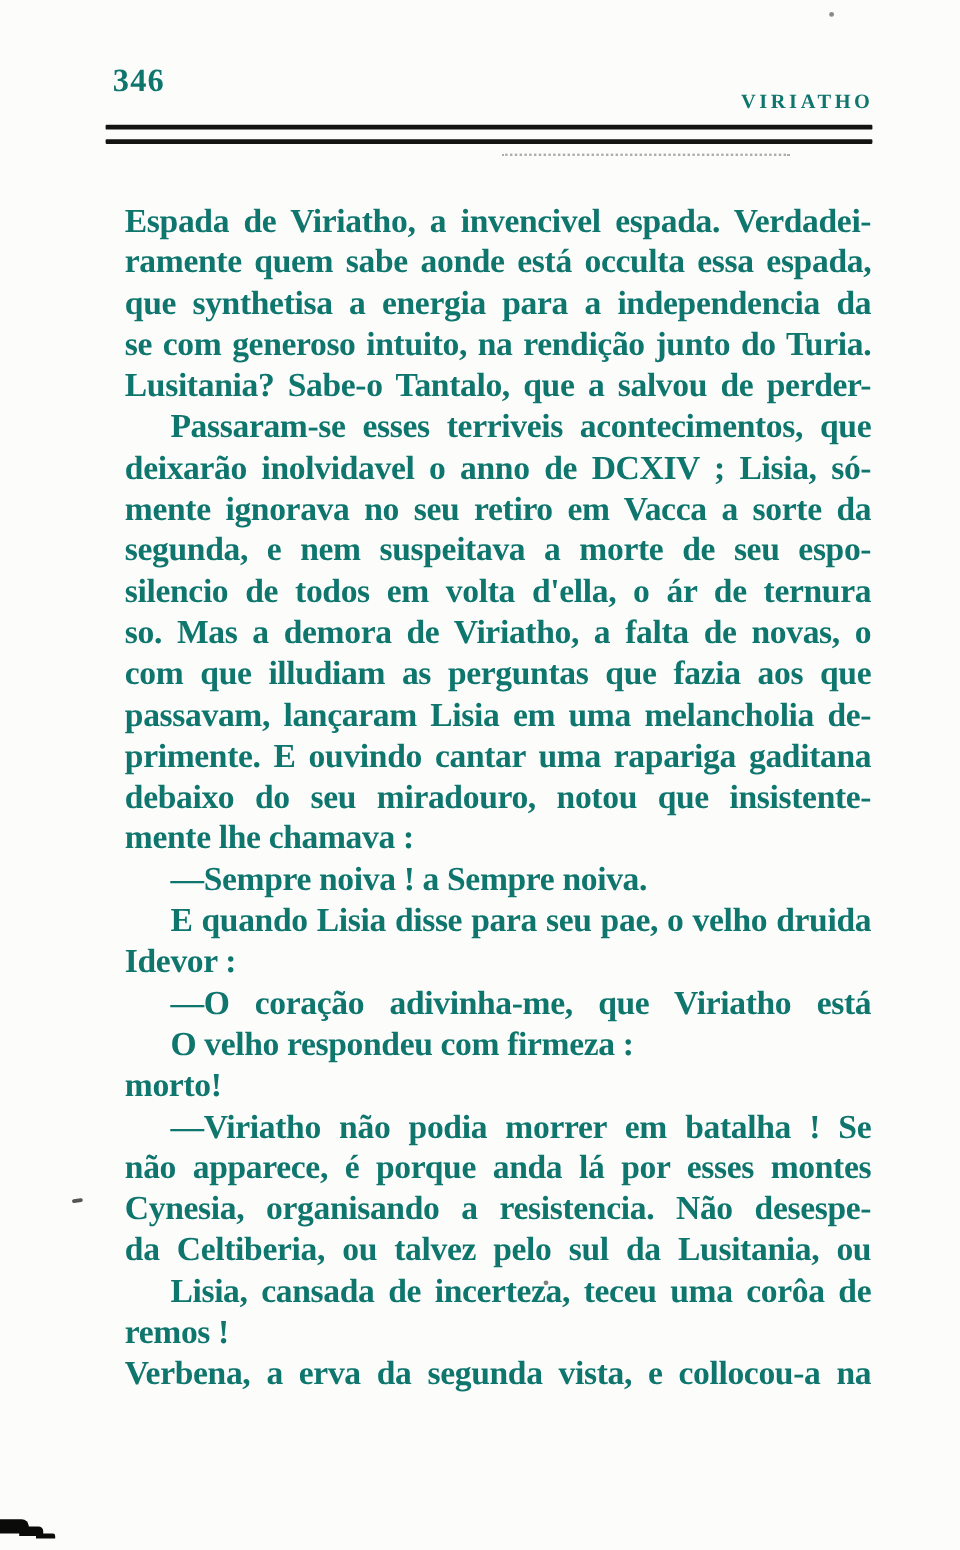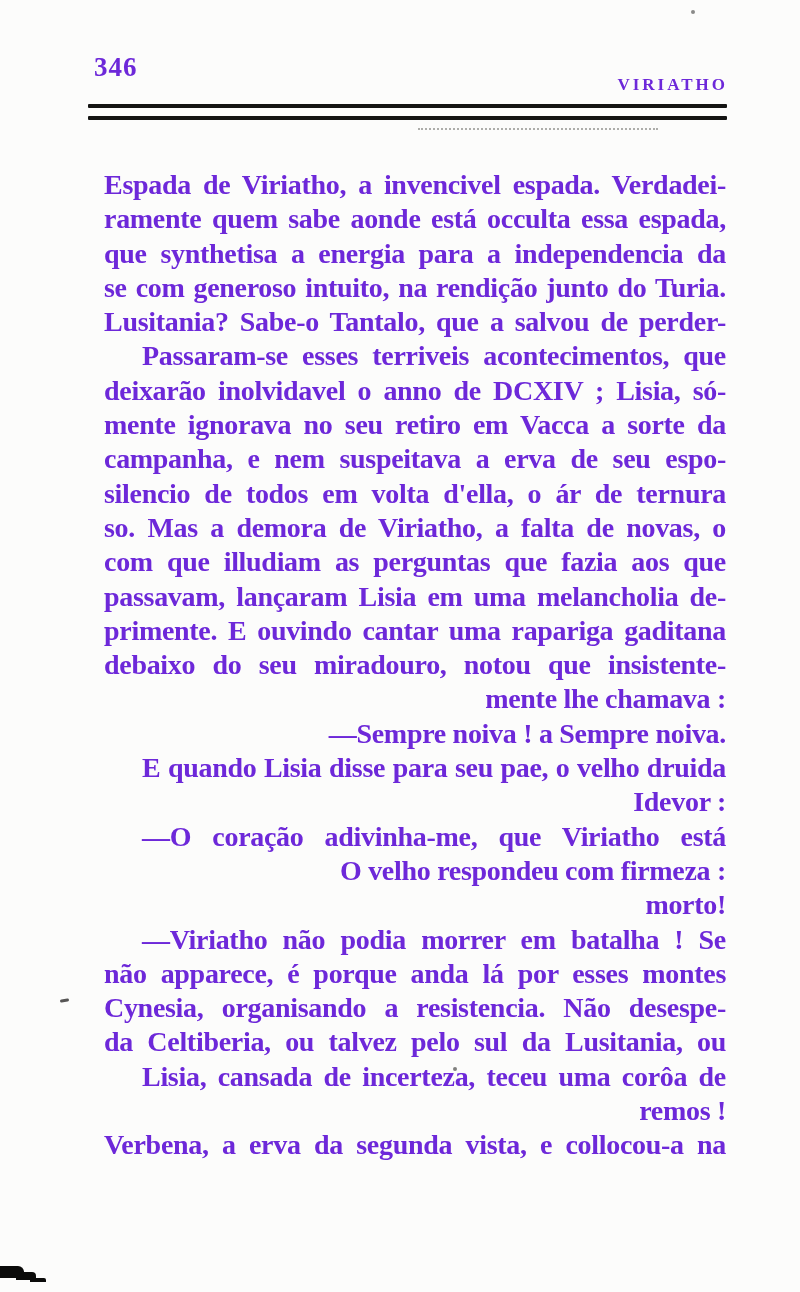--- a/index.html
+++ b/index.html
@@ -8,21 +8,21 @@
     background: #e8e8e6;
   }
   .page {
     position: relative;
     width: 800px;
     height: 1292px;
     margin: 0 auto;
     background: #fcfcfb;
     overflow: hidden;
     font-family: "Liberation Serif", "DejaVu Serif", serif;
-    color: #6d28d9;
+    color: #0f766e;
   }
 
   
   .running-head {
     position: absolute;
     top: 52px;
     left: 88px;
     width: 640px;
     height: 36px;
   }
@@ -72,21 +72,21 @@
     top: 168px;
     width: 622px;
     font-size: 28px;
     font-weight: bold;
     letter-spacing: -0.3px;
     line-height: 34.3px;
   }
   .line {
     height: 34.3px;
     overflow: hidden;
-    text-align: right;
+    text-align: left;
     white-space: normal;
   }
   .line.just {
     text-align: justify;
     text-align-last: justify;
   }
   .line.indent { text-indent: 38px; }
 
   
   .speck { position: absolute; background: #2c2b2a; }
@@ -120,21 +120,21 @@
 
   <div class="text-block">
       <div class="line just">Espada de Viriatho, a invencivel espada. Verdadei-</div>
       <div class="line just">ramente quem sabe aonde está occulta essa espada,</div>
       <div class="line just">que synthetisa a energia para a independencia da</div>
       <div class="line just">se com generoso intuito, na rendição junto do Turia.</div>
       <div class="line just">Lusitania? Sabe-o Tantalo, que a salvou de perder-</div>
       <div class="line indent just">Passaram-se esses terriveis acontecimentos, que</div>
       <div class="line just">deixarão inolvidavel o anno de DCXIV ; Lisia, só-</div>
       <div class="line just">mente ignorava no seu retiro em Vacca a sorte da</div>
-      <div class="line just">campanha, e nem suspeitava a erva de seu espo-</div>
+      <div class="line just">segunda, e nem suspeitava a morte de seu espo-</div>
       <div class="line just">silencio de todos em volta d'ella, o ár de ternura</div>
       <div class="line just">so. Mas a demora de Viriatho, a falta de novas, o</div>
       <div class="line just">com que illudiam as perguntas que fazia aos que</div>
       <div class="line just">passavam, lançaram Lisia em uma melancholia de-</div>
       <div class="line just">primente. E ouvindo cantar uma rapariga gaditana</div>
       <div class="line just">debaixo do seu miradouro, notou que insistente-</div>
       <div class="line">mente lhe chamava :</div>
       <div class="line indent">—Sempre noiva ! a Sempre noiva.</div>
       <div class="line indent just">E quando Lisia disse para seu pae, o velho druida</div>
       <div class="line">Idevor :</div>

